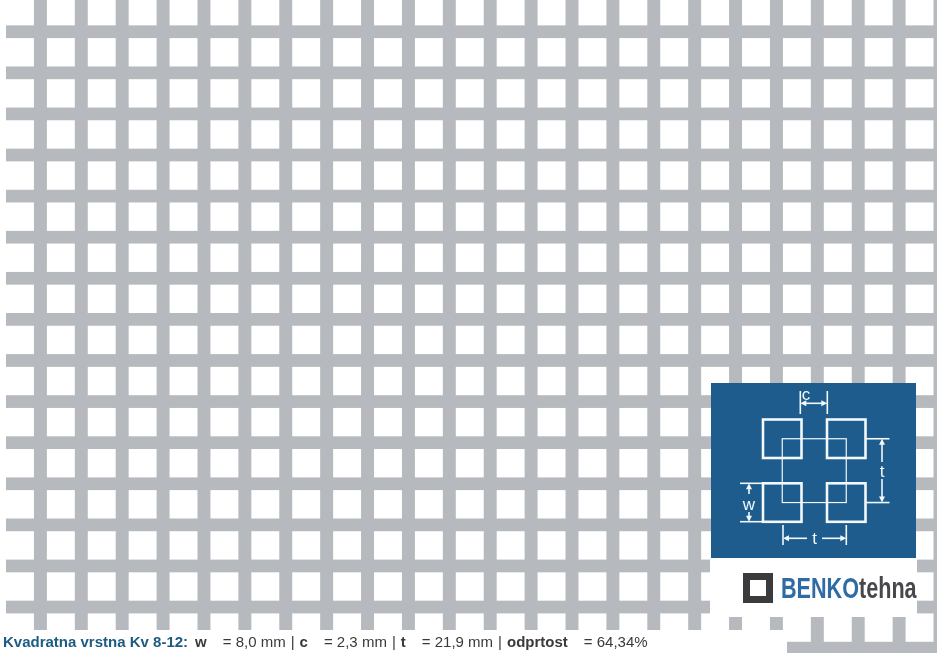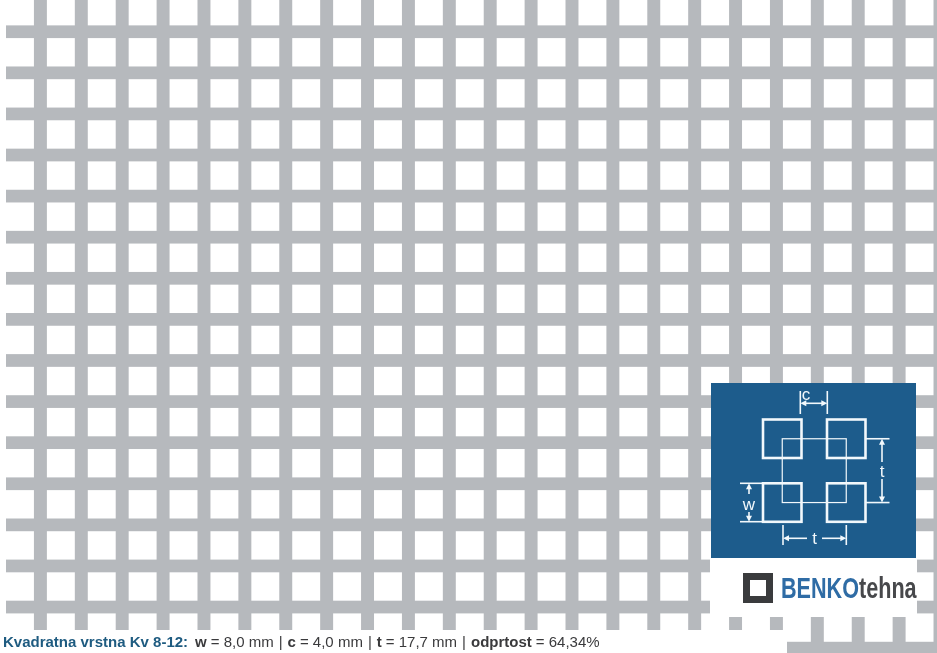--- a/index.html
+++ b/index.html
@@ -95,37 +95,37 @@
     color:var(--text-dark);
     white-space:nowrap;
   }
   .caption-band .title{
     color:var(--caption-blue);
     font-weight:bold;
     margin-right:7px;
   }
   .caption-band b{font-weight:bold;}
   .caption-band .sep{margin:0 5px;}
-  .caption-band .val{margin-left:4px;}
+  .caption-band .val{margin-left:16px;}
 </style>
 </head>
 <body>
 
 <div class="perforation-grid"></div>
 
 <div class="caption-band">
   <span class="title">Kvadratna vrstna Kv 8-12:</span>
   <b>w</b>
   <span class="val">= 8,0 mm</span>
   <span class="sep">|</span>
   <b>c</b>
-  <span class="val">= 4,0 mm</span>
+  <span class="val">= 2,3 mm</span>
   <span class="sep">|</span>
   <b>t</b>
-  <span class="val">= 17,7 mm</span>
+  <span class="val">= 21,9 mm</span>
   <span class="sep">|</span>
   <b>odprtost</b>
   <span class="val">= 64,34%</span>
 </div>
 
 <div class="logo-plate"></div>
 
 <div class="spec-panel">
   <svg viewBox="0 0 205 175">
 

